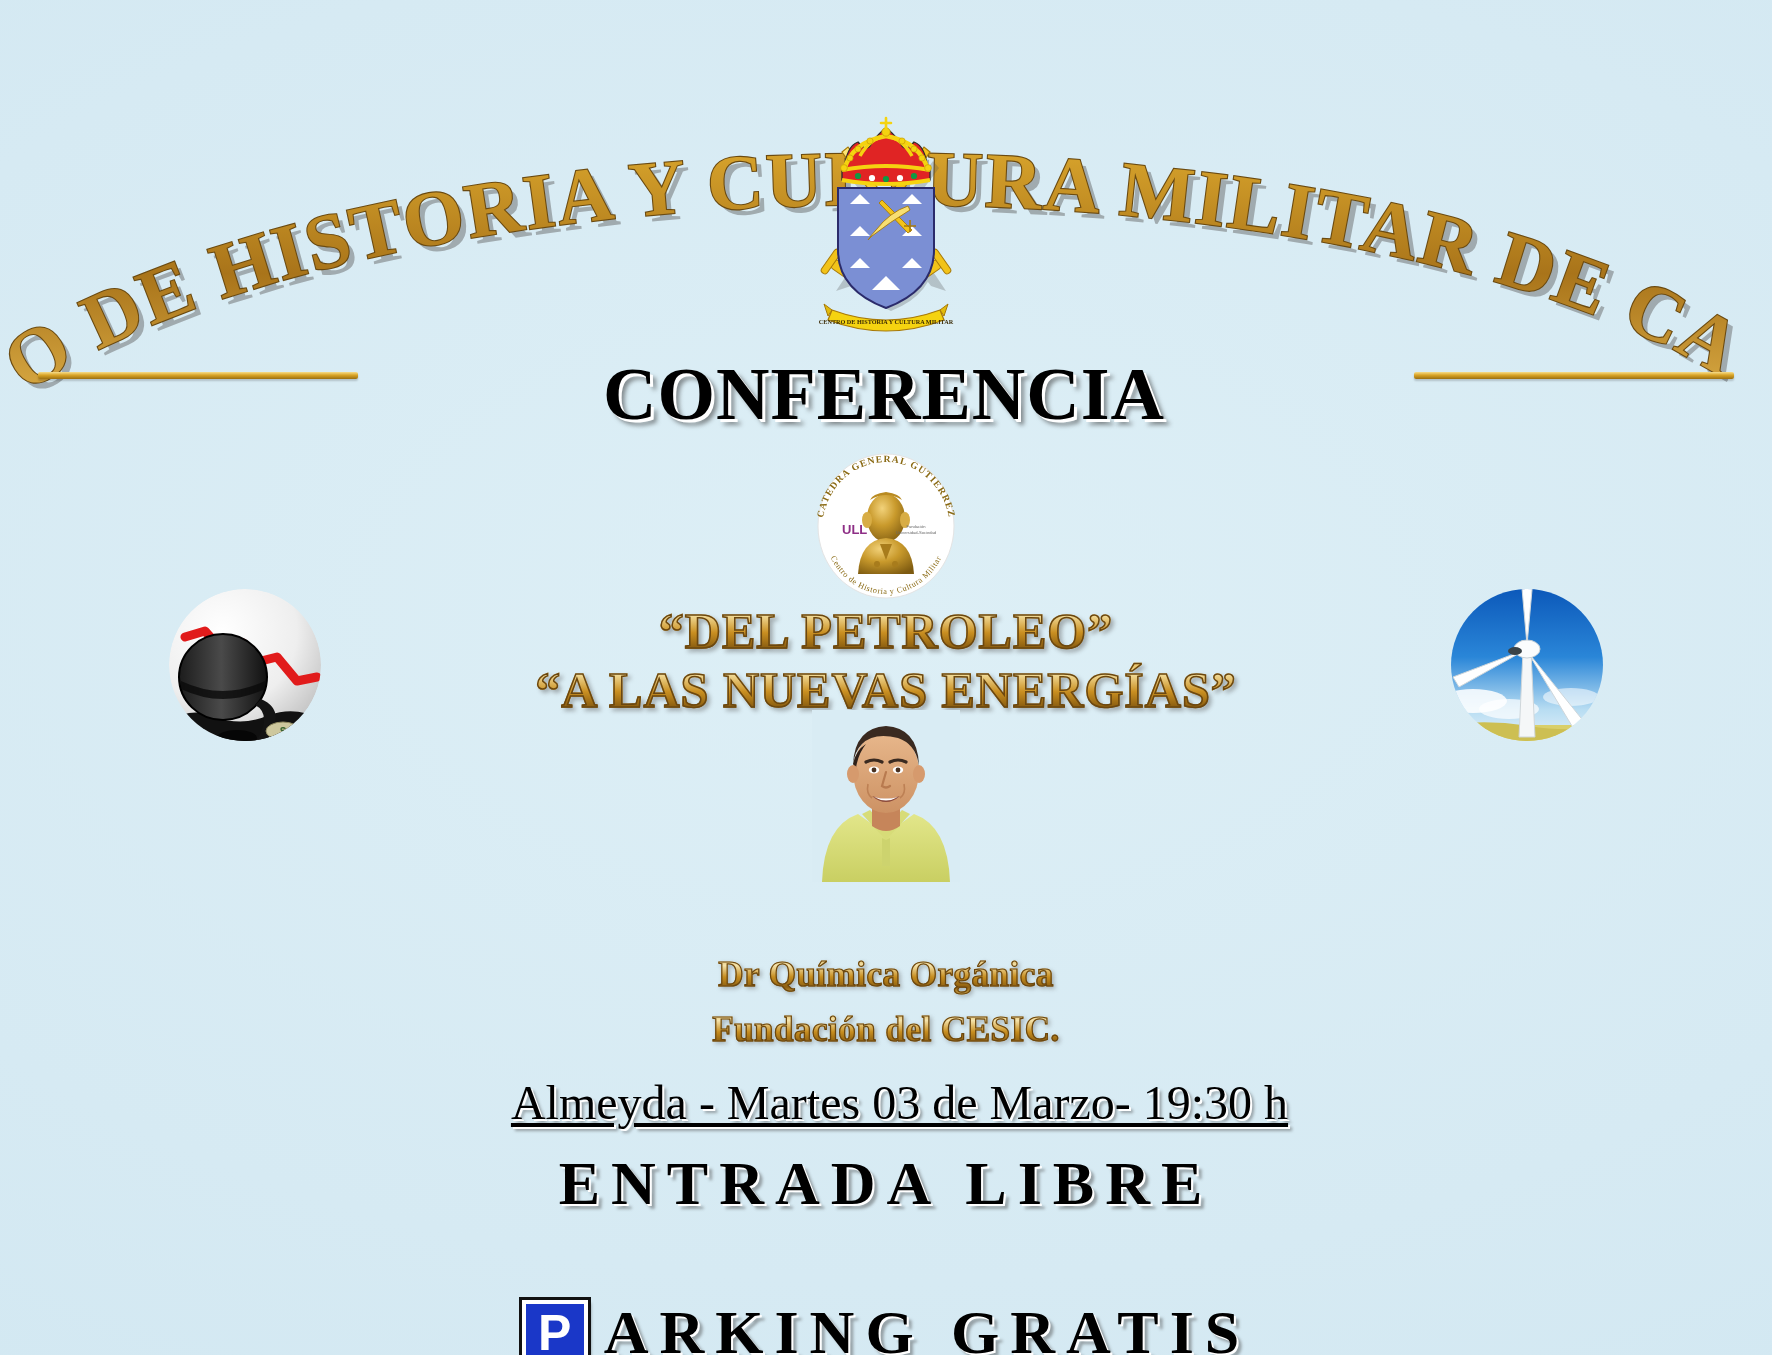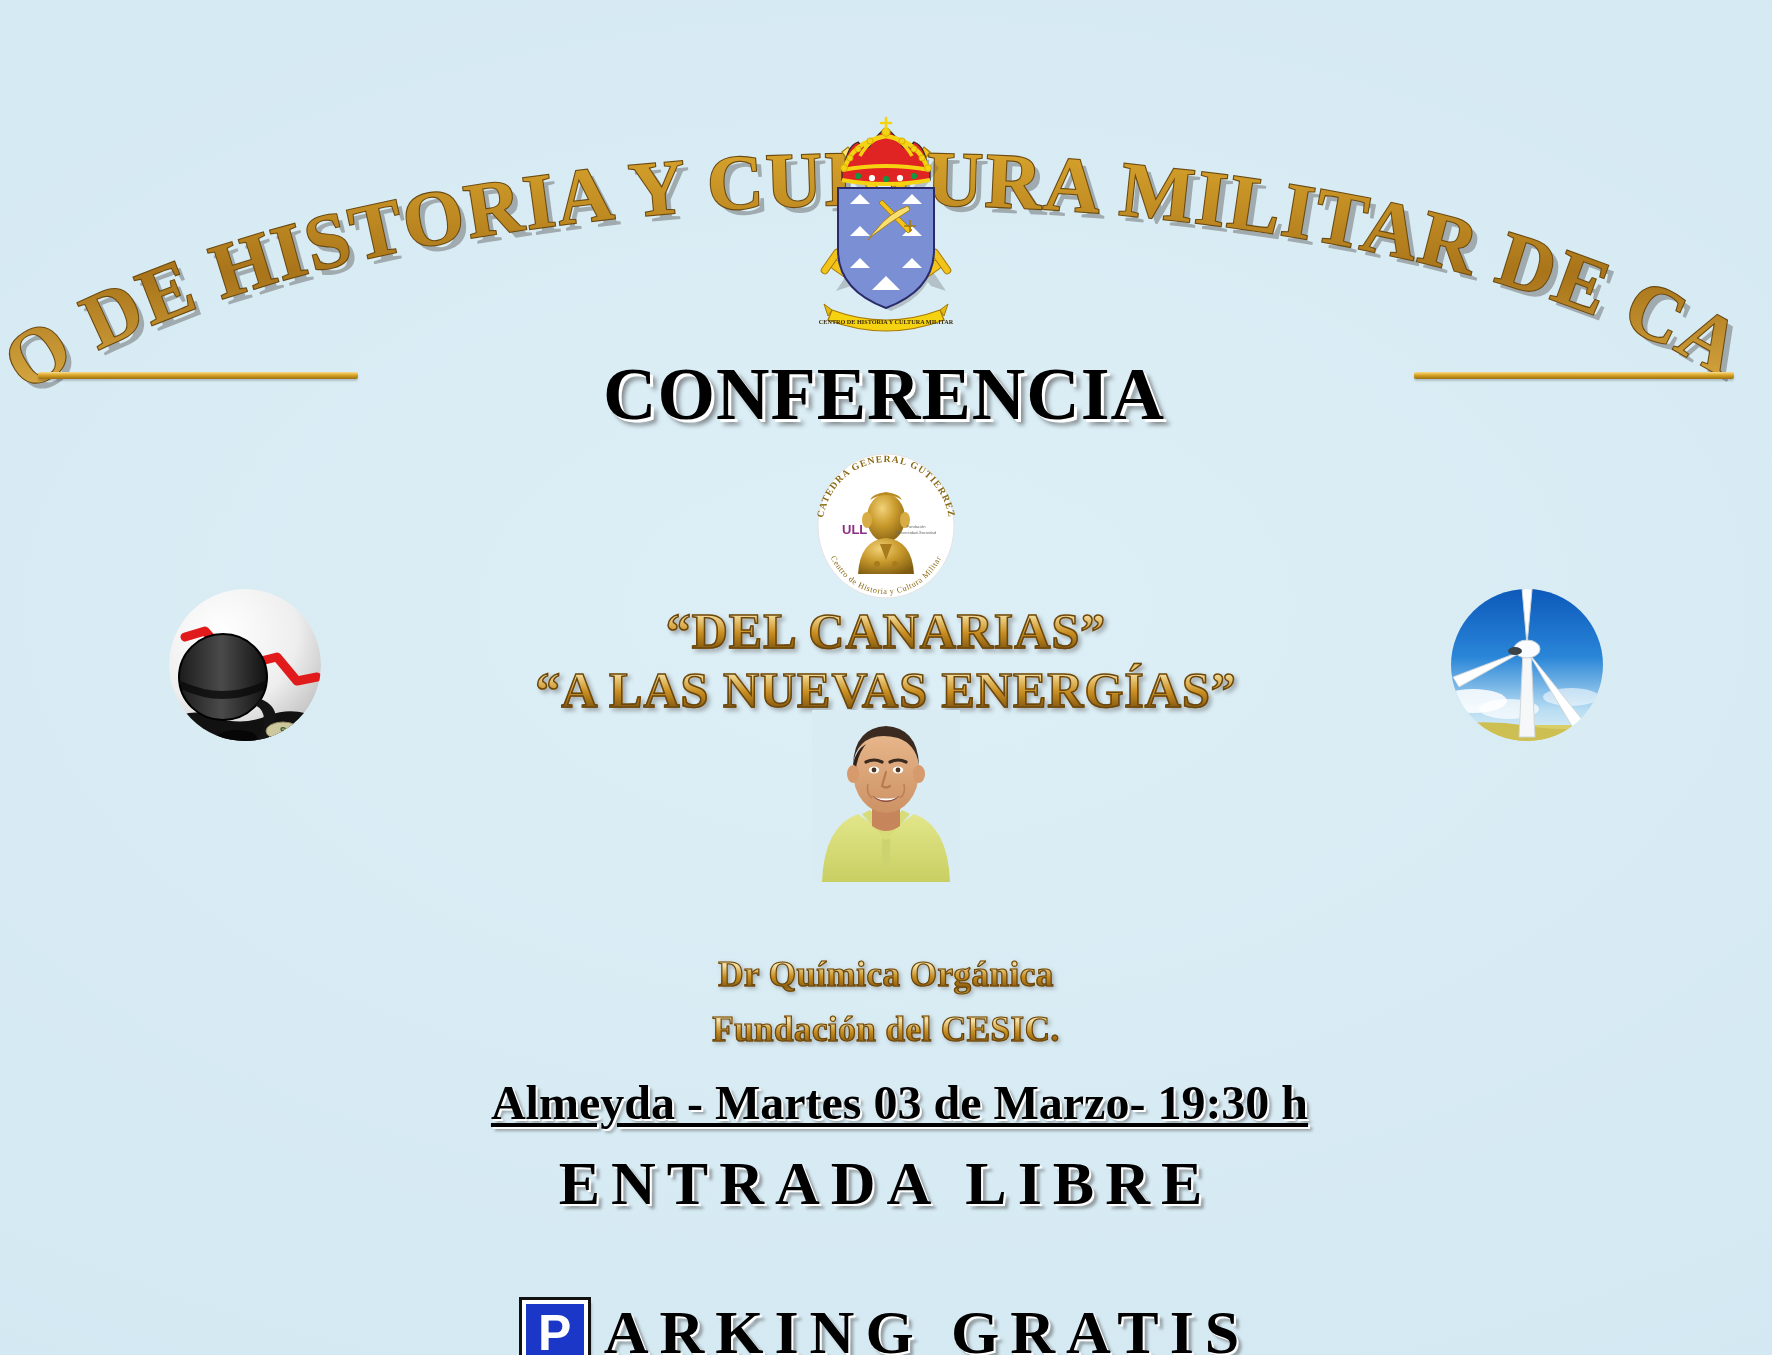--- a/index.html
+++ b/index.html
@@ -169,21 +169,21 @@
   .speaker-role.r1 { top: 955px; }
   .speaker-role.r2 { top: 1010px; }
 
   
   .venue-line {
     position: absolute;
     left: 0; right: 0;
     top: 1075px;
     text-align: center;
     font-family: "Liberation Serif", serif;
-    font-weight: bold;
+    font-weight: normal;
     font-size: 48px;
     color: #000;
     text-decoration: underline;
     text-underline-offset: 4px;
     text-shadow: 2px 2px 0 #ffffff, 4px 4px 3px rgba(70,70,70,.45);
     letter-spacing: 0px;
     padding-left: 27px;
   }
 
   .bottom-row {
@@ -460,21 +460,21 @@
           <path d="M80,66 L128,146 L138,138 Z" fill="#ffffff"></path>
         </g>
 
         <ellipse cx="80" cy="64" rx="13" ry="9" fill="#fafcfd" stroke="#c8d1d6" stroke-width="1"></ellipse>
         <ellipse cx="68" cy="66" rx="7" ry="4" fill="#3a4348"></ellipse>
       </g>
     </svg>
   </div>
 
   <div class="conf-title">
-    <div class="line1">“DEL CANARIAS”</div>
+    <div class="line1">“DEL PETROLEO”</div>
     <div class="line2">“A LAS NUEVAS ENERGÍAS”</div>
   </div>
 
   <div class="speaker-photo">
     <svg width="148" height="172" viewBox="0 0 148 172" xmlns="http://www.w3.org/2000/svg">
       <defs>
         <linearGradient id="skinG" x1="0" y1="0" x2="0" y2="1">
           <stop offset="0%" stop-color="#e8b88c"></stop>
           <stop offset="100%" stop-color="#cd9264"></stop>
         </linearGradient>

